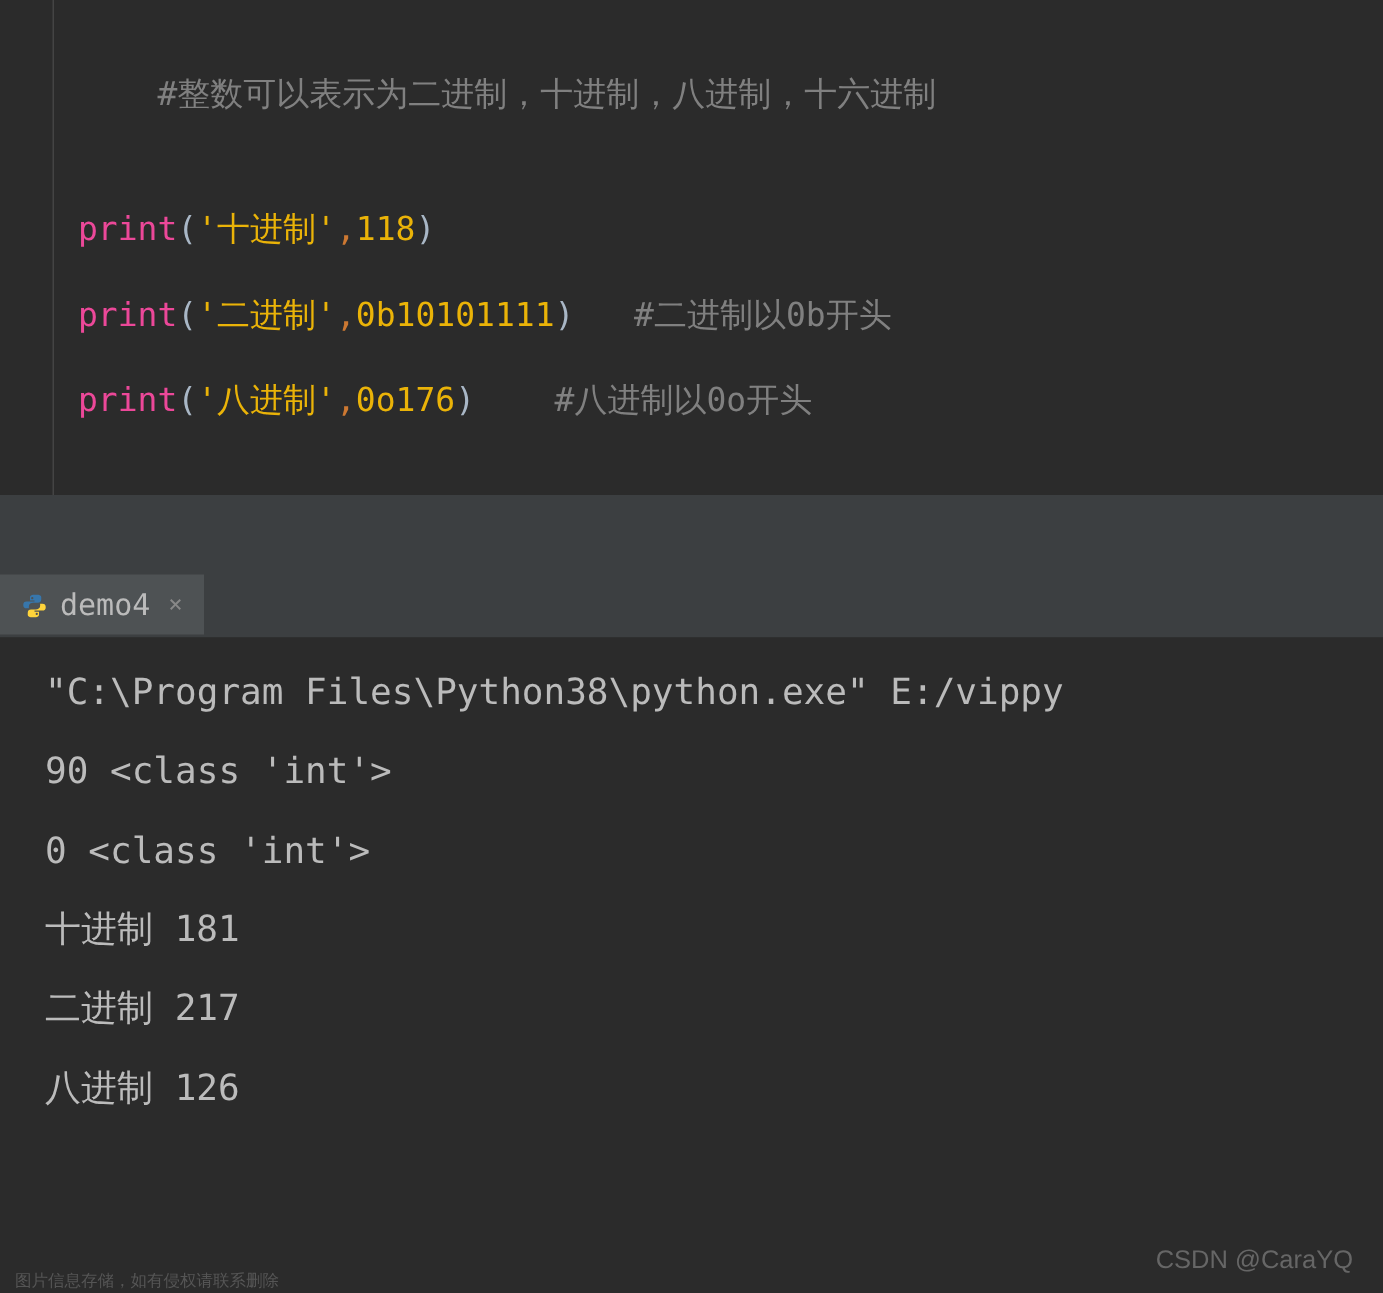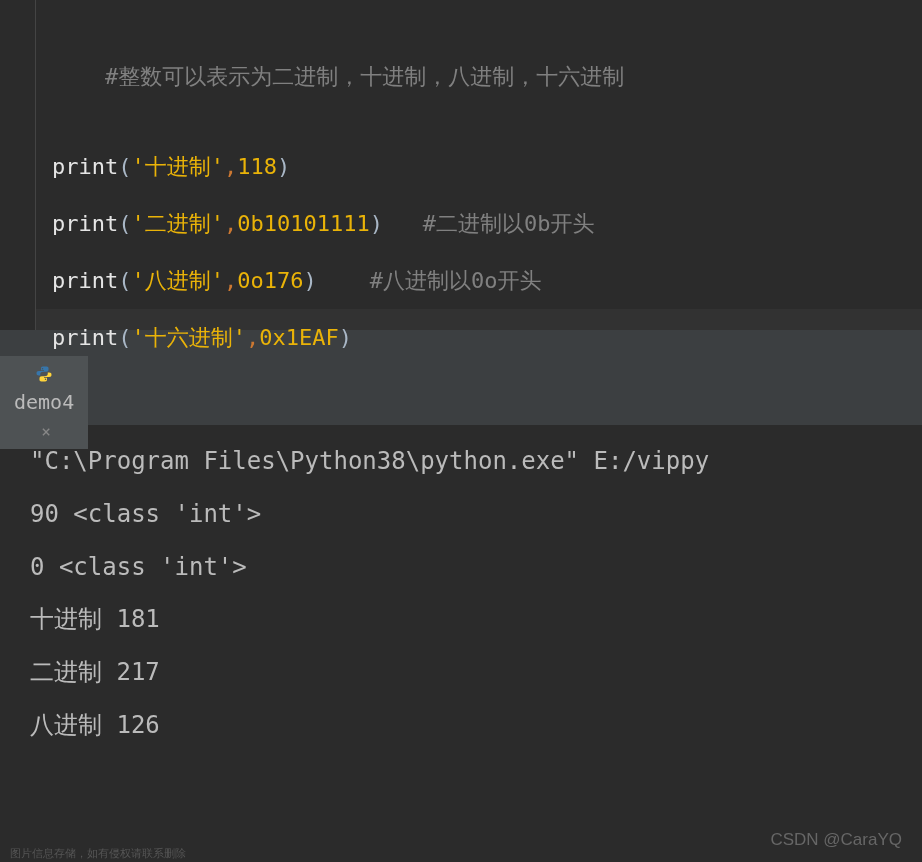--- a/index.html
+++ b/index.html
@@ -10,40 +10,40 @@
     body {
       width: 922px;
       height: 862px;
       background: #2b2b2b;
       font-family: "Consolas", "Monaco", monospace;
       overflow: hidden;
       position: relative;
     }
     .editor-pane {
       background: #2b2b2b;
-      padding: 15px 0;
+      padding: 2px 0;
       border-left: 1px solid #444;
       margin-left: 35px;
       height: 330px;
     }
     .code-line {
       padding: 12px 16px;
       font-size: 22px;
       line-height: 1.5;
       white-space: pre;
       color: #a9b7c6;
     }
     .code-line.highlighted {
       background: #323232;
     }
     .comment {
       color: #808080;
     }
     .func {
-      color: #e5e5e5;
+      color: #ec4899;
     }
     .paren {
       color: #a9b7c6;
     }
     .string {
       color: #eab308;
     }
     .number {
       color: #eab308;
     }
@@ -61,21 +61,20 @@
       height: 45px;
     }
     .tab {
       display: flex;
       align-items: center;
       padding: 8px 14px;
       background: #4e5254;
       color: #bbbbbb;
       font-size: 20px;
       gap: 8px;
-      flex-direction: column;
     }
     .python-icon {
       width: 18px;
       height: 18px;
       display: inline-block;
     }
     .close-icon {
       color: #888;
       font-size: 16px;
       cursor: pointer;
@@ -112,21 +111,20 @@
 </head>
 <body>
 
 <div class="editor-pane">
   <div class="code-line">
     <span class="comment">#整数可以表示为二进制，十进制，八进制，十六进制</span>
   </div>
   <div class="code-line"><span class="func">print</span><span class="paren">(</span><span class="string">'十进制'</span><span class="comma">,</span><span class="number">118</span><span class="paren">)</span></div>
   <div class="code-line"><span class="func">print</span><span class="paren">(</span><span class="string">'二进制'</span><span class="comma">,</span><span class="number">0b10101111</span><span class="paren">)</span><span>   </span><span class="comment">#二进制以0b开头</span></div>
   <div class="code-line"><span class="func">print</span><span class="paren">(</span><span class="string">'八进制'</span><span class="comma">,</span><span class="number">0o176</span><span class="paren">)</span><span>    </span><span class="comment">#八进制以0o开头</span></div>
-  <div class="code-line highlighted"><span class="func">print</span><span class="paren">(</span><span class="string">'十六进制'</span><span class="comma">,</span><span class="number">0x1EAF</span><span class="paren">)</span></div>
 </div>
 
 <div class="separator"></div>
 
 <div class="tab-bar">
   <div class="tab">
     <span class="python-icon">
       <svg viewBox="0 0 24 24" width="18" height="18">
         <path fill="#3776ab" d="M12 2c-2 0-4 .5-4 2v3h4v1H5c-2 0-3 1-3 3s1 3 3 3h2v-2c0-2 2-3 4-3h4c2 0 3-1 3-3V4c0-1.5-2-2-4-2h-2zm-2 2a1 1 0 110 2 1 1 0 010-2z"></path>
         <path fill="#ffd43b" d="M12 22c2 0 4-.5 4-2v-3h-4v-1h7c2 0 3-1 3-3s-1-3-3-3h-2v2c0 2-2 3-4 3H9c-2 0-3 1-3 3v2c0 1.5 2 2 4 2h2zm2-2a1 1 0 110-2 1 1 0 010 2z"></path>

